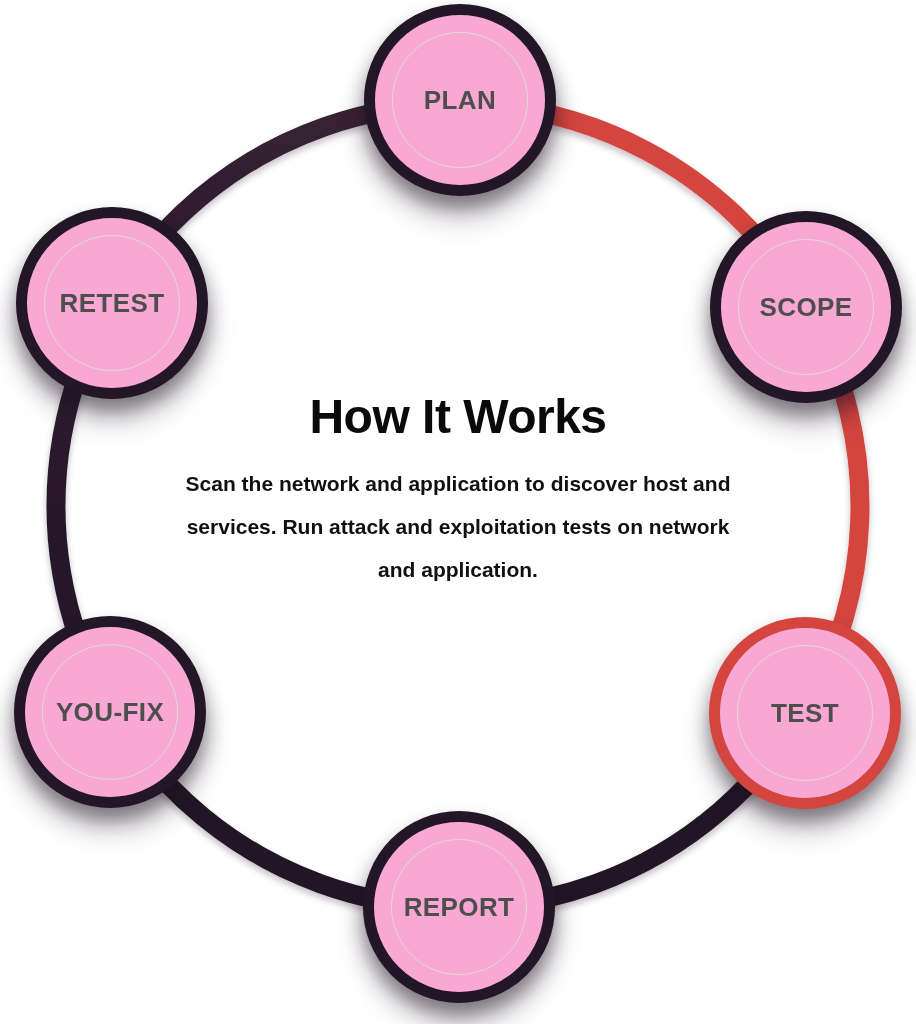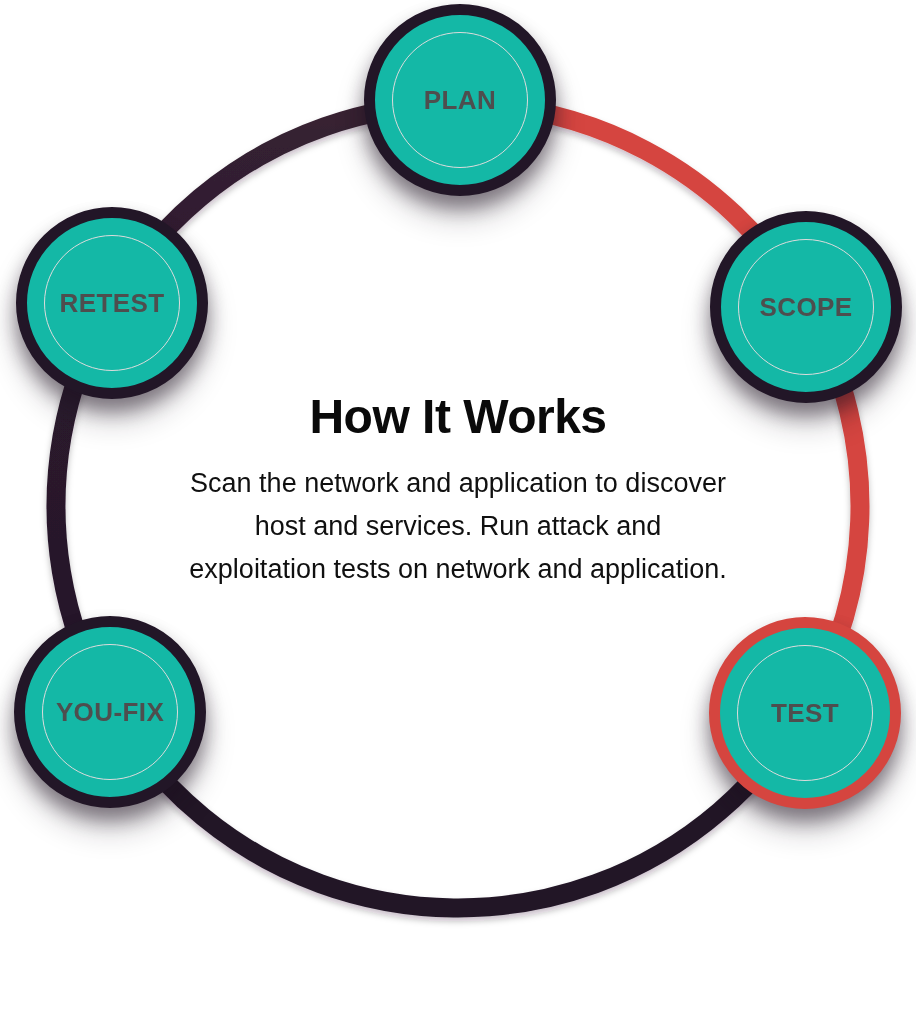--- a/index.html
+++ b/index.html
@@ -25,21 +25,21 @@
     height: 1024px;
   }
 
   
   .node {
     position: absolute;
     width: 192px;
     height: 192px;
     box-sizing: border-box;
     border-radius: 50%;
-    background: #14b8a6;
+    background: #f9a8d4;
     border: 11px solid #221627;
     display: flex;
     align-items: center;
     justify-content: center;
     box-shadow: 0 12px 18px rgba(28, 16, 32, 0.45),
                 0 22px 30px rgba(28, 16, 32, 0.22);
     cursor: pointer;
   }
   .node.highlighted {
     border-color: #d5453f;
@@ -78,23 +78,23 @@
   .center-copy h1 {
     margin: 0 0 16px 0;
     font-size: 48px;
     line-height: 1.2;
     font-weight: 700;
     letter-spacing: -0.5px;
     color: #0a0a0a;
   }
   .center-copy p {
     margin: 15px;
-    font-size: 27px;
+    font-size: 21px;
     line-height: 43px;
-    font-weight: 400;
+    font-weight: 700;
     color: #101010;
   }
 </style>
 </head>
 <body>
 
 <div class="stage">
 
   <svg class="ring-svg" viewBox="0 0 916 1024" xmlns="http://www.w3.org/2000/svg" aria-hidden="true">
     <defs>
@@ -127,20 +127,24 @@
   <div class="node n-scope">
     <span class="inner-ring"></span>
     <span class="node-label">SCOPE</span>
   </div>
 
   <div class="node n-test highlighted">
     <span class="inner-ring"></span>
     <span class="node-label">TEST</span>
   </div>
 
+  <div class="node n-report">
+    <span class="inner-ring"></span>
+    <span class="node-label">REPORT</span>
+  </div>
 
   <div class="node n-retest">
     <span class="inner-ring"></span>
     <span class="node-label">RETEST</span>
   </div>
 
   <div class="node n-youfix">
     <span class="inner-ring"></span>
     <span class="node-label">YOU-FIX</span>
   </div>

